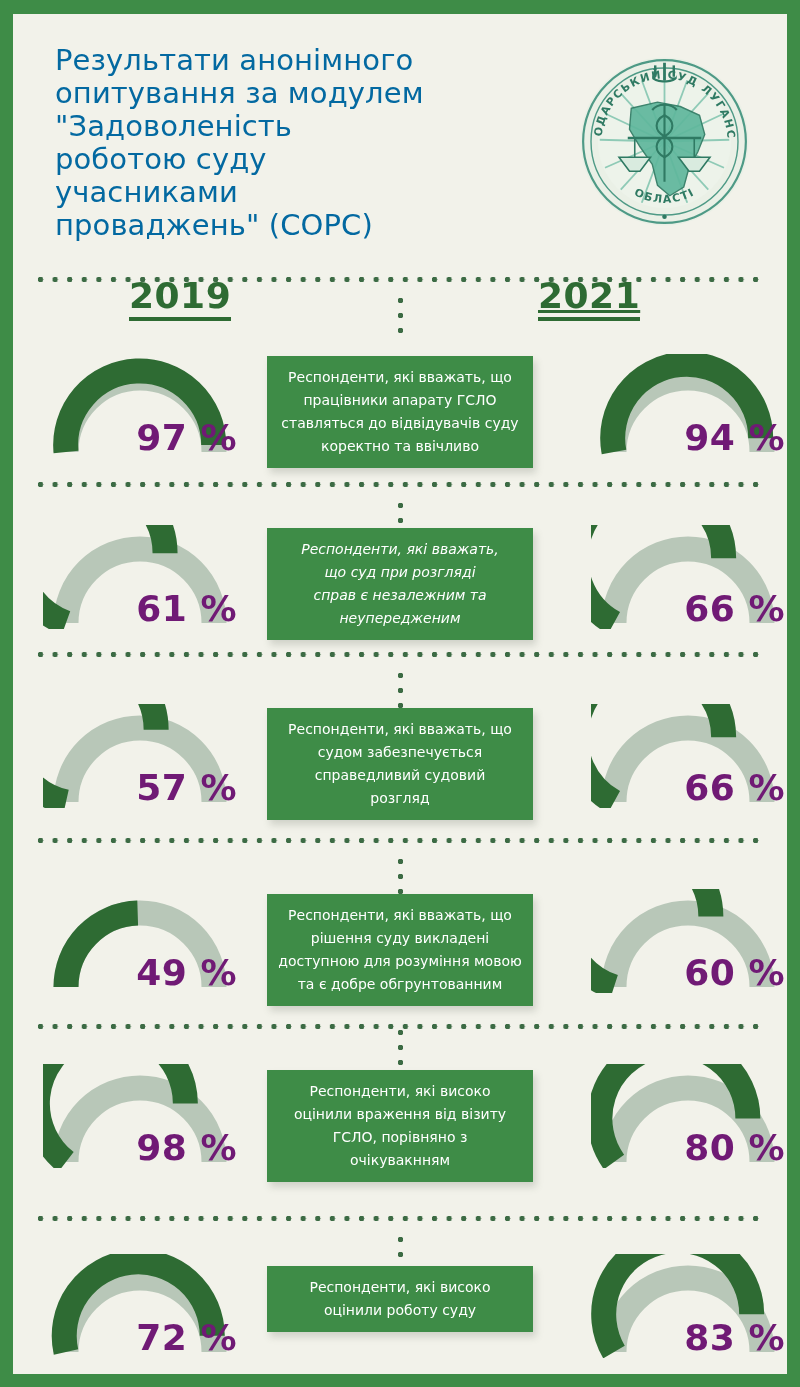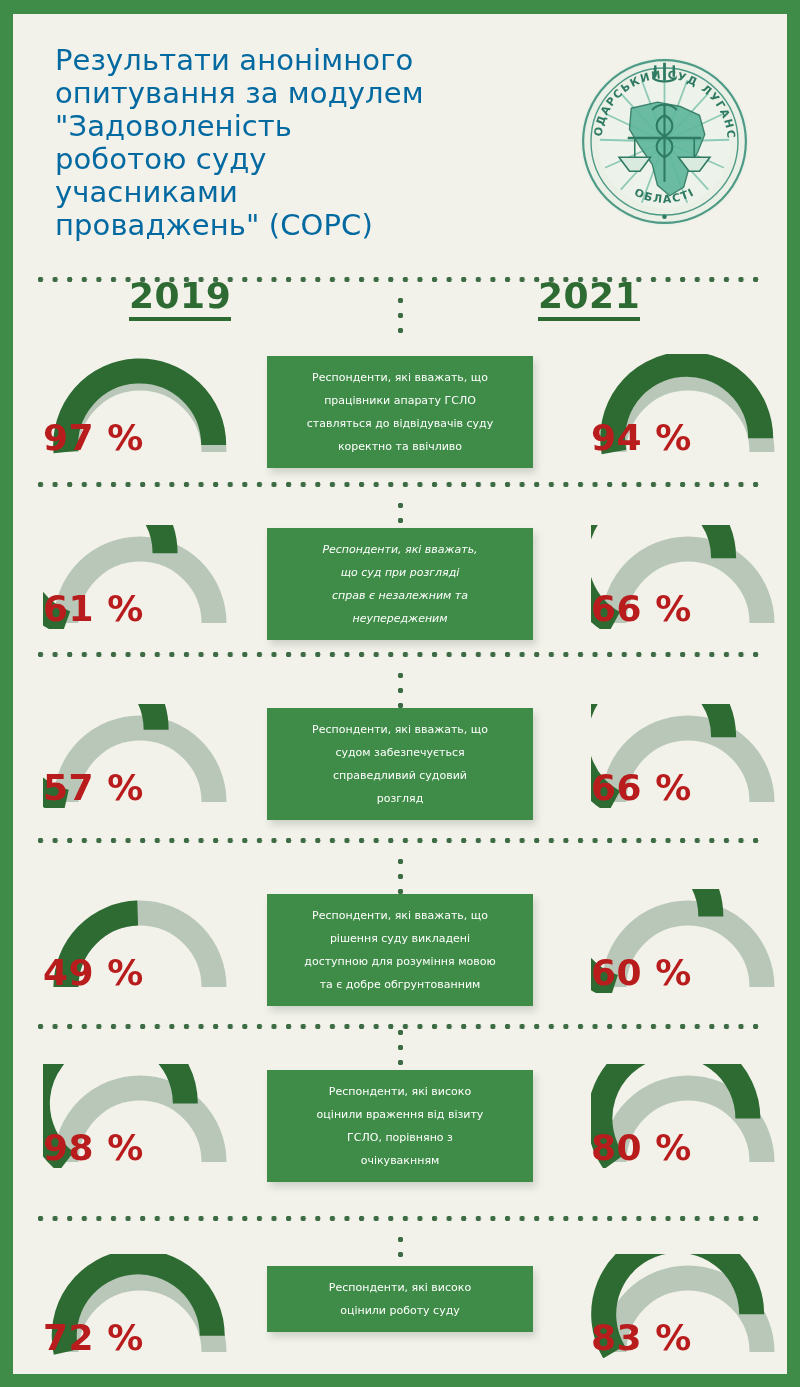--- a/index.html
+++ b/index.html
@@ -88,21 +88,21 @@
     position: absolute;
     font-size: 36px;
     font-weight: 700;
     color: #2E6B33;
     letter-spacing: 0.5px;
     padding-bottom: 3px;
     border-bottom: 4px solid #2E6B33;
     line-height: 36px;
   }
   .year.left  { left: 116px; }
-  .year.right { left: 525px; }
+  .year.right { left: 525px; text-decoration: underline; }
 
   
   .row {
     position: absolute;
     left: 0;
     width: 100%;
   }
 
   .gauge {
     position: absolute;
@@ -111,36 +111,36 @@
   }
   .gauge.left  { left: 30px; }
   .gauge.right { left: 578px; }
   .gauge svg { display: block; width: 194px; height: 104px; }
 
   .gauge .pct {
     position: absolute;
     left: 0;
     bottom: 2px;
     width: 100%;
-    text-align: left;
+    text-align: right;
     font-size: 36px;
     font-weight: 700;
-    color: #b91c1c;
+    color: #701a75;
     line-height: 36px;
     letter-spacing: 0.5px;
   }
 
   .label {
     position: absolute;
     left: 50%;
     transform: translateX(-50%);
     width: 266px;
     background: #3E8C47;
     color: #FFFFFF;
-    font-size: 11px;
+    font-size: 14px;
     line-height: 23px;
     text-align: center;
     padding: 10px 10px;
     box-shadow: 3px 5px 7px rgba(90,100,85,0.22);
     white-space: pre-line;
   }
 </style>
 </head>
 <body>
 

